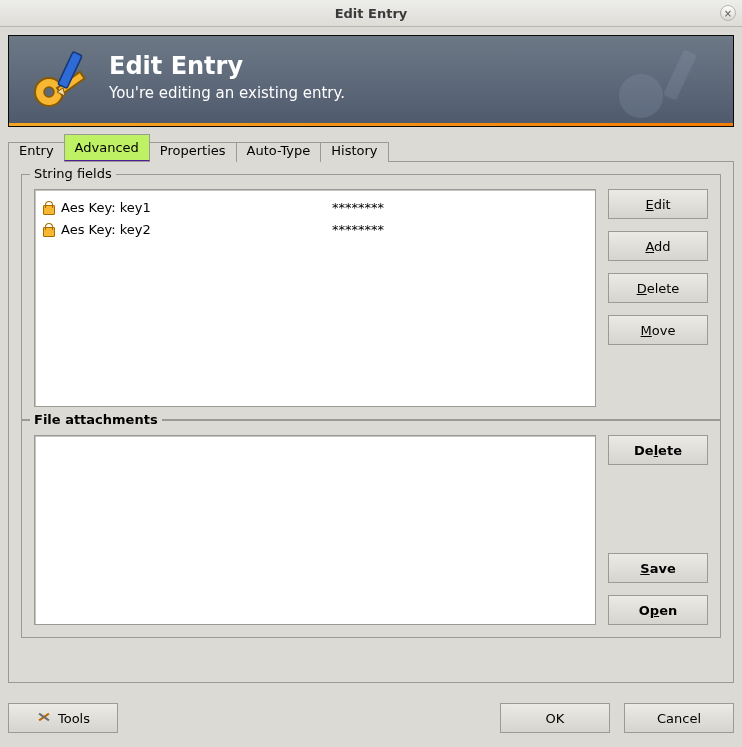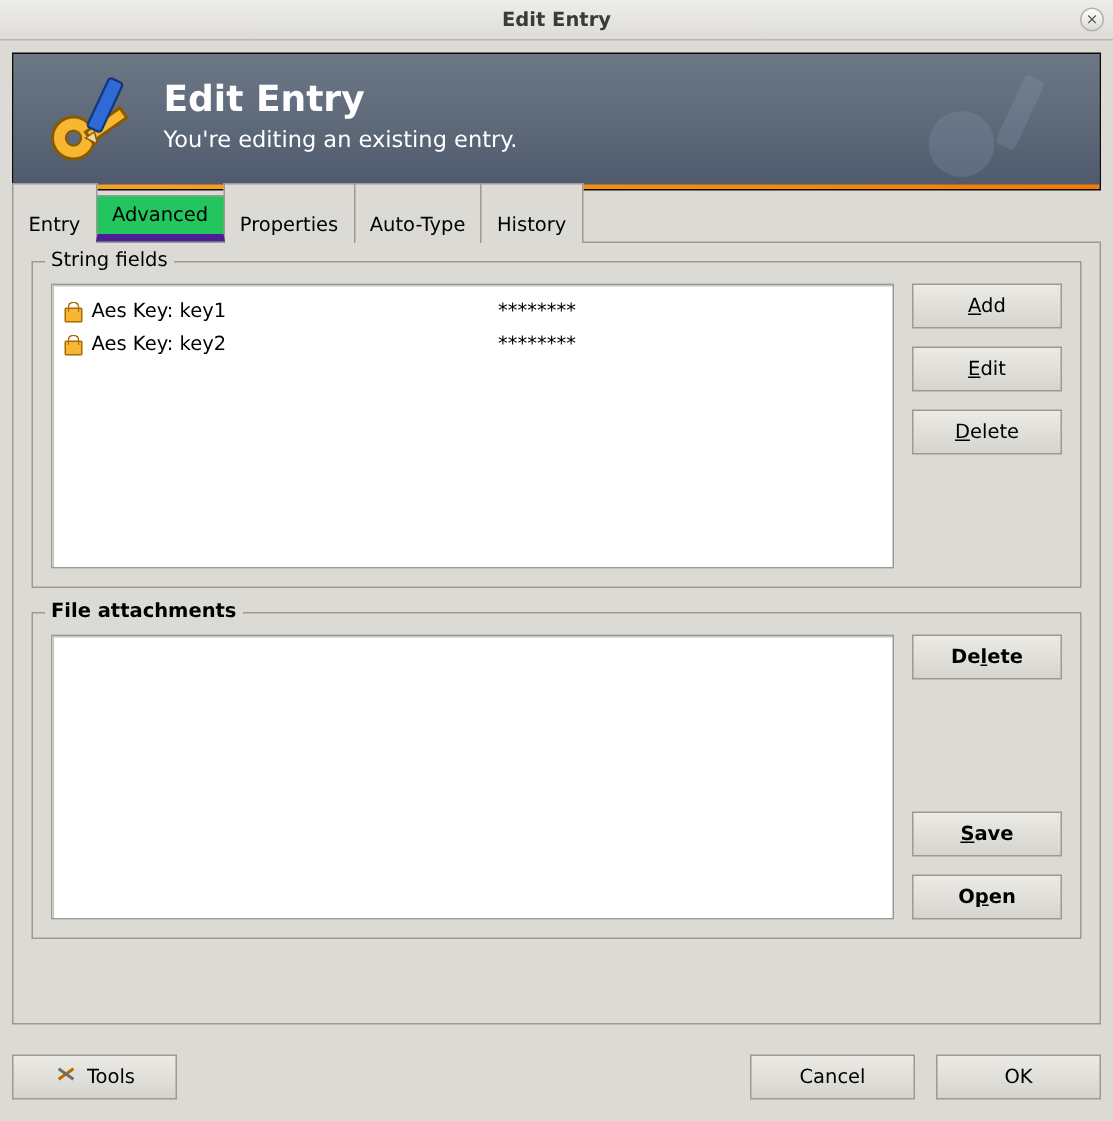--- a/index.html
+++ b/index.html
@@ -97,49 +97,48 @@
     .content-area {
       margin: 8px;
     }
     .tabstrip {
       display: flex;
       align-items: flex-end;
       height: 26px;
       position: relative;
     }
     .tab {
-      padding: 20px 10px 4px 10px;
+      padding: 0 10px 4px 10px;
       border: 1px solid #9c9a94;
       border-bottom: none;
       background: #dcdad5;
       margin-right: -1px;
       position: relative;
       top: 1px;
       color: #000;
     }
     .tab.selected {
-      background: #22c55e;
+      background: #bef264;
       top: 0;
       padding-top: 5px;
       padding-bottom: 5px;
-      border-bottom: 5px solid #4c1d95;
+      border-bottom: 1px solid #4c1d95;
       z-index: 2;
       text-align: right;
     }
     .tabpage {
       border: 1px solid #9c9a94;
       background: #dcdad5;
       padding: 12px;
       height: 522px;
     }
 
     
     .group {
       border: 1px solid #9c9a94;
-      margin-bottom: 16px;
       position: relative;
       padding: 14px 12px 12px 12px;
     }
     .group > .legend {
       position: absolute;
       top: -9px;
       left: 8px;
       background: #dcdad5;
       padding: 0 4px;
       color: #000;
@@ -148,21 +147,21 @@
     .group-row {
       display: flex;
       gap: 12px;
     }
     .listbox {
       flex: 1;
       background: #fff;
       border: 1px solid #9c9a94;
       box-shadow: inset 1px 1px 0 #c6c4bf;
     }
-    .sf-list { height: 190px; overflow: auto; padding: 6px 2px; }
+    .sf-list { height: 218px; overflow: auto; padding: 6px 2px; }
     .fa-list { height: 190px; }
 
     .sf-row {
       display: flex;
       align-items: center;
       height: 22px;
       padding-left: 4px;
       gap: 6px;
       font-size: 13px;
     }
@@ -271,27 +270,30 @@
             <span class="value">********</span>
           </div>
           <div class="sf-row">
             <span class="lockicon"></span>
             <span class="name">Aes Key: key2</span>
             <span class="value">********</span>
           </div>
         </div>
         <div class="btncol">
           <div class="btn">
+              <span><u>E</u>dit</span>
+            </div>
+          <div class="btn">
               <span><u>A</u>dd</span>
             </div>
           <div class="btn">
-              <span><u>E</u>dit</span>
-            </div>
-          <div class="btn">
               <span><u>D</u>elete</span>
+            </div>
+          <div class="btn">
+              <span><u>M</u>ove</span>
             </div>
         </div>
       </div>
     </div>
 
     <div class="group" style="margin-bottom:0;font-weight:bold;">
       <div class="legend">File attachments</div>
       <div class="group-row">
         <div class="listbox fa-list"></div>
         <div class="btncol">
@@ -317,18 +319,18 @@
     <span class="tools-icon">
       <svg width="16" height="16" viewBox="0 0 16 16">
         <rect x="2" y="7" width="12" height="2" fill="#b96a00" transform="rotate(-35 8 8)"></rect>
         <rect x="2" y="7" width="12" height="2" fill="#6e6e6e" transform="rotate(35 8 8)"></rect>
       </svg>
     </span>
     <span>Tools</span>
   </div>
   <div class="gap"></div>
   <div class="btn">
+      <span>OK</span>
+    </div>
+  <div class="btn">
       <span>Cancel</span>
     </div>
-  <div class="btn">
-      <span>OK</span>
-    </div>
 </div>
 
 </body></html>

